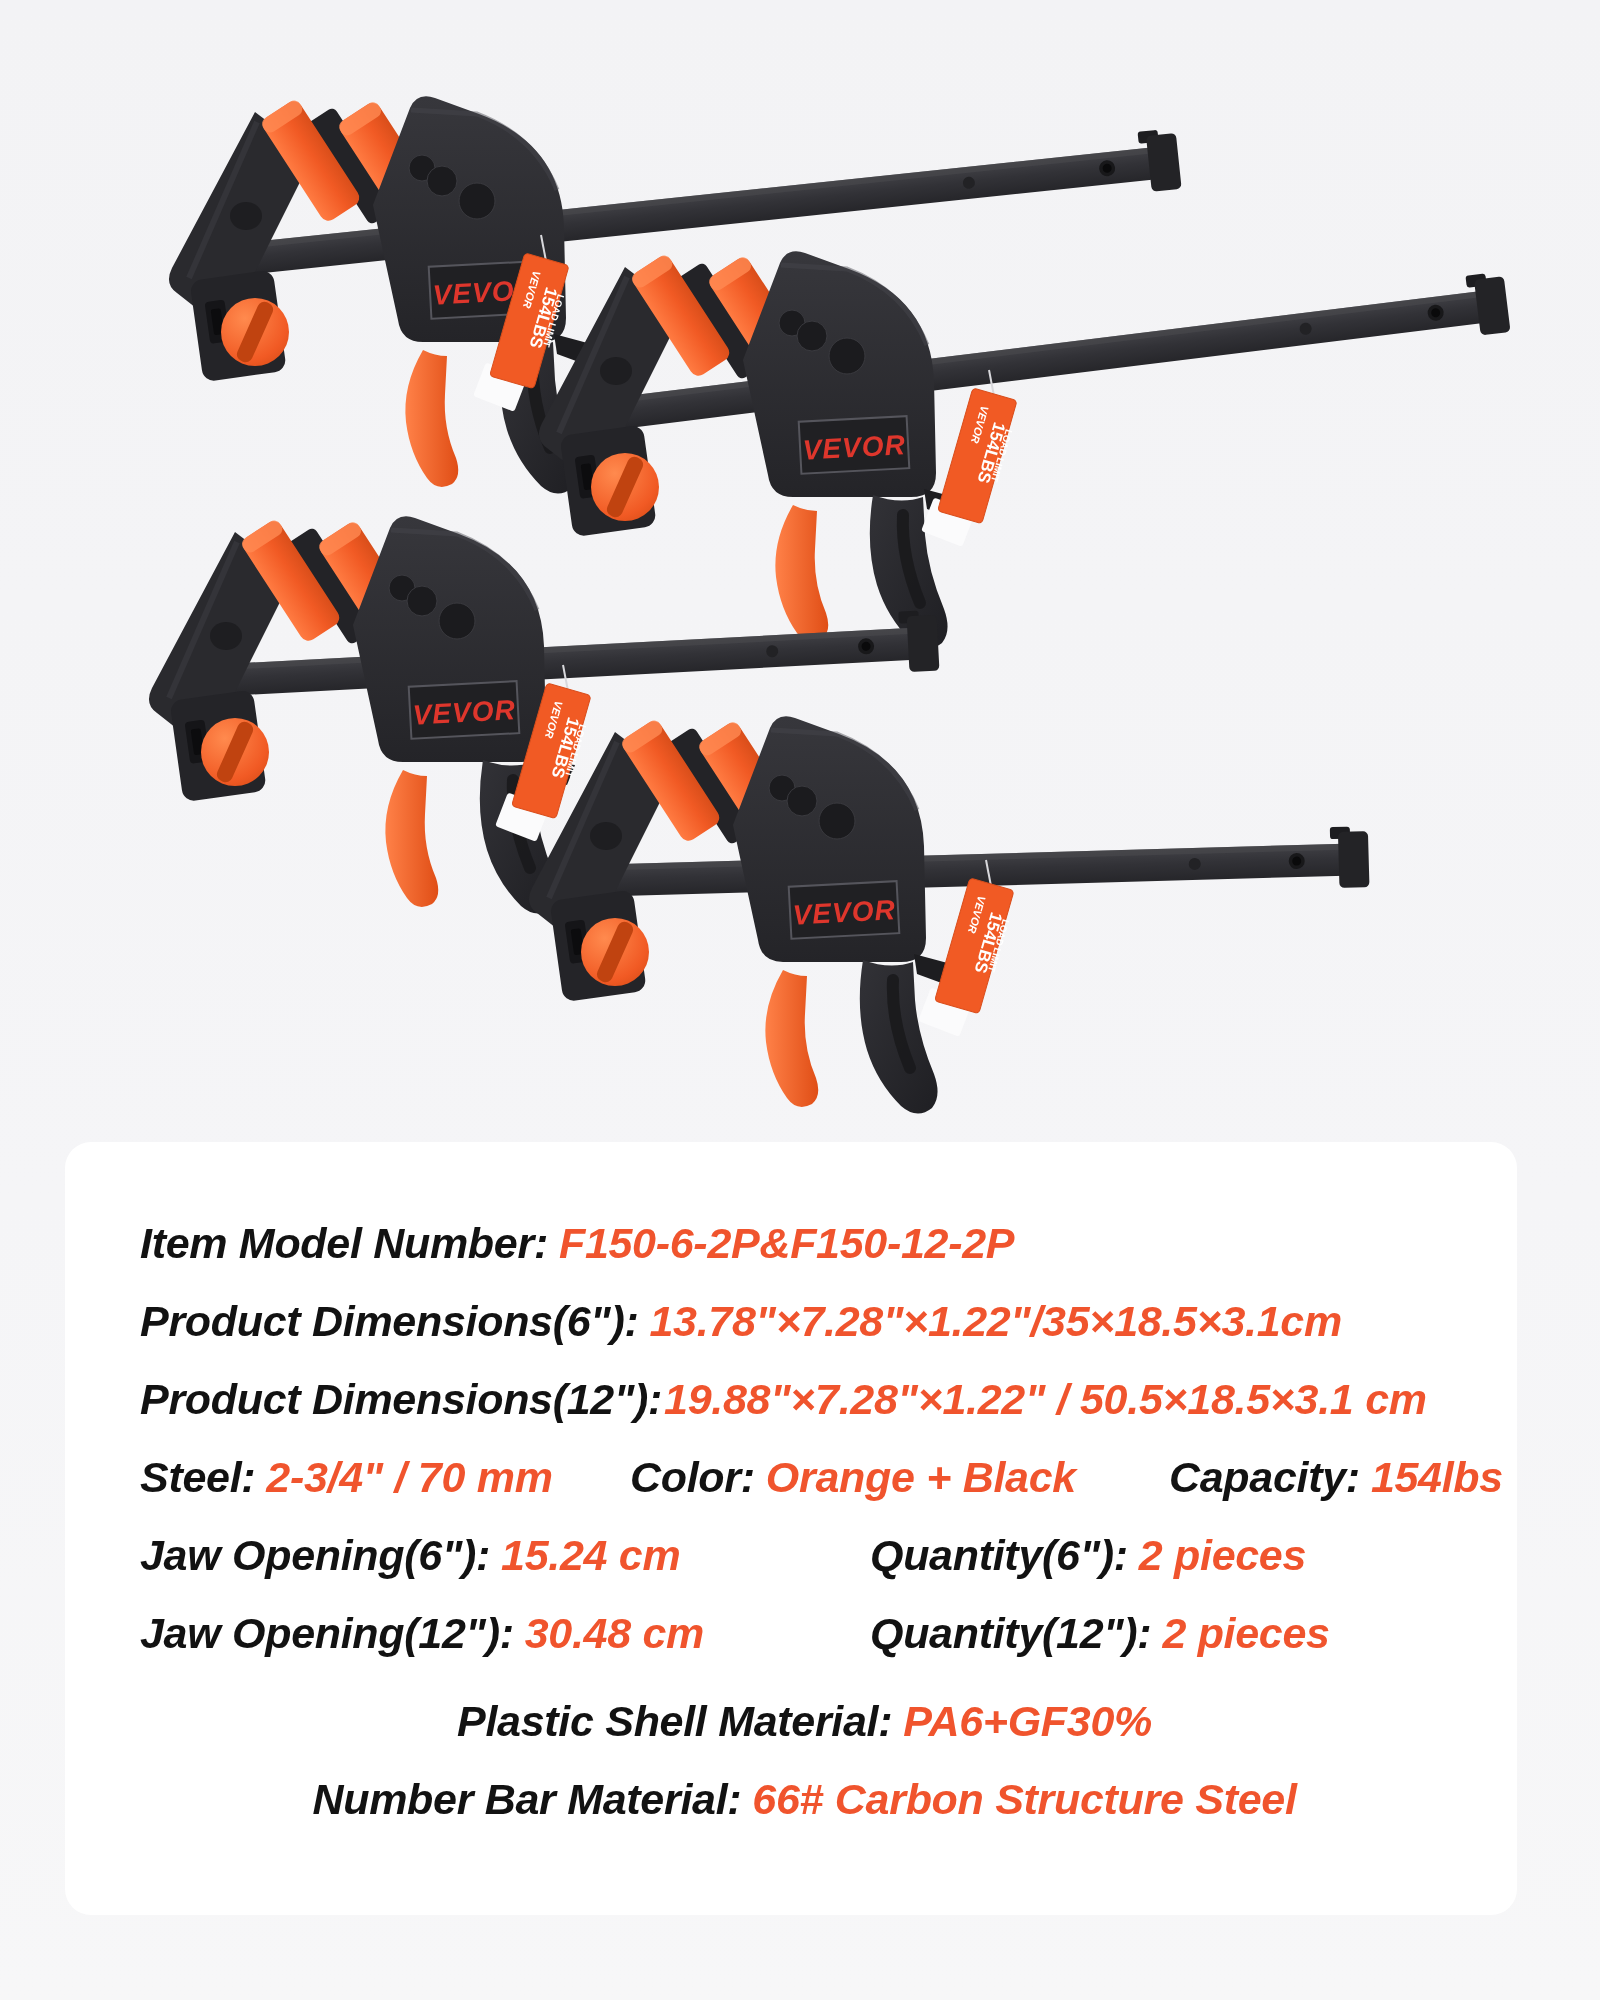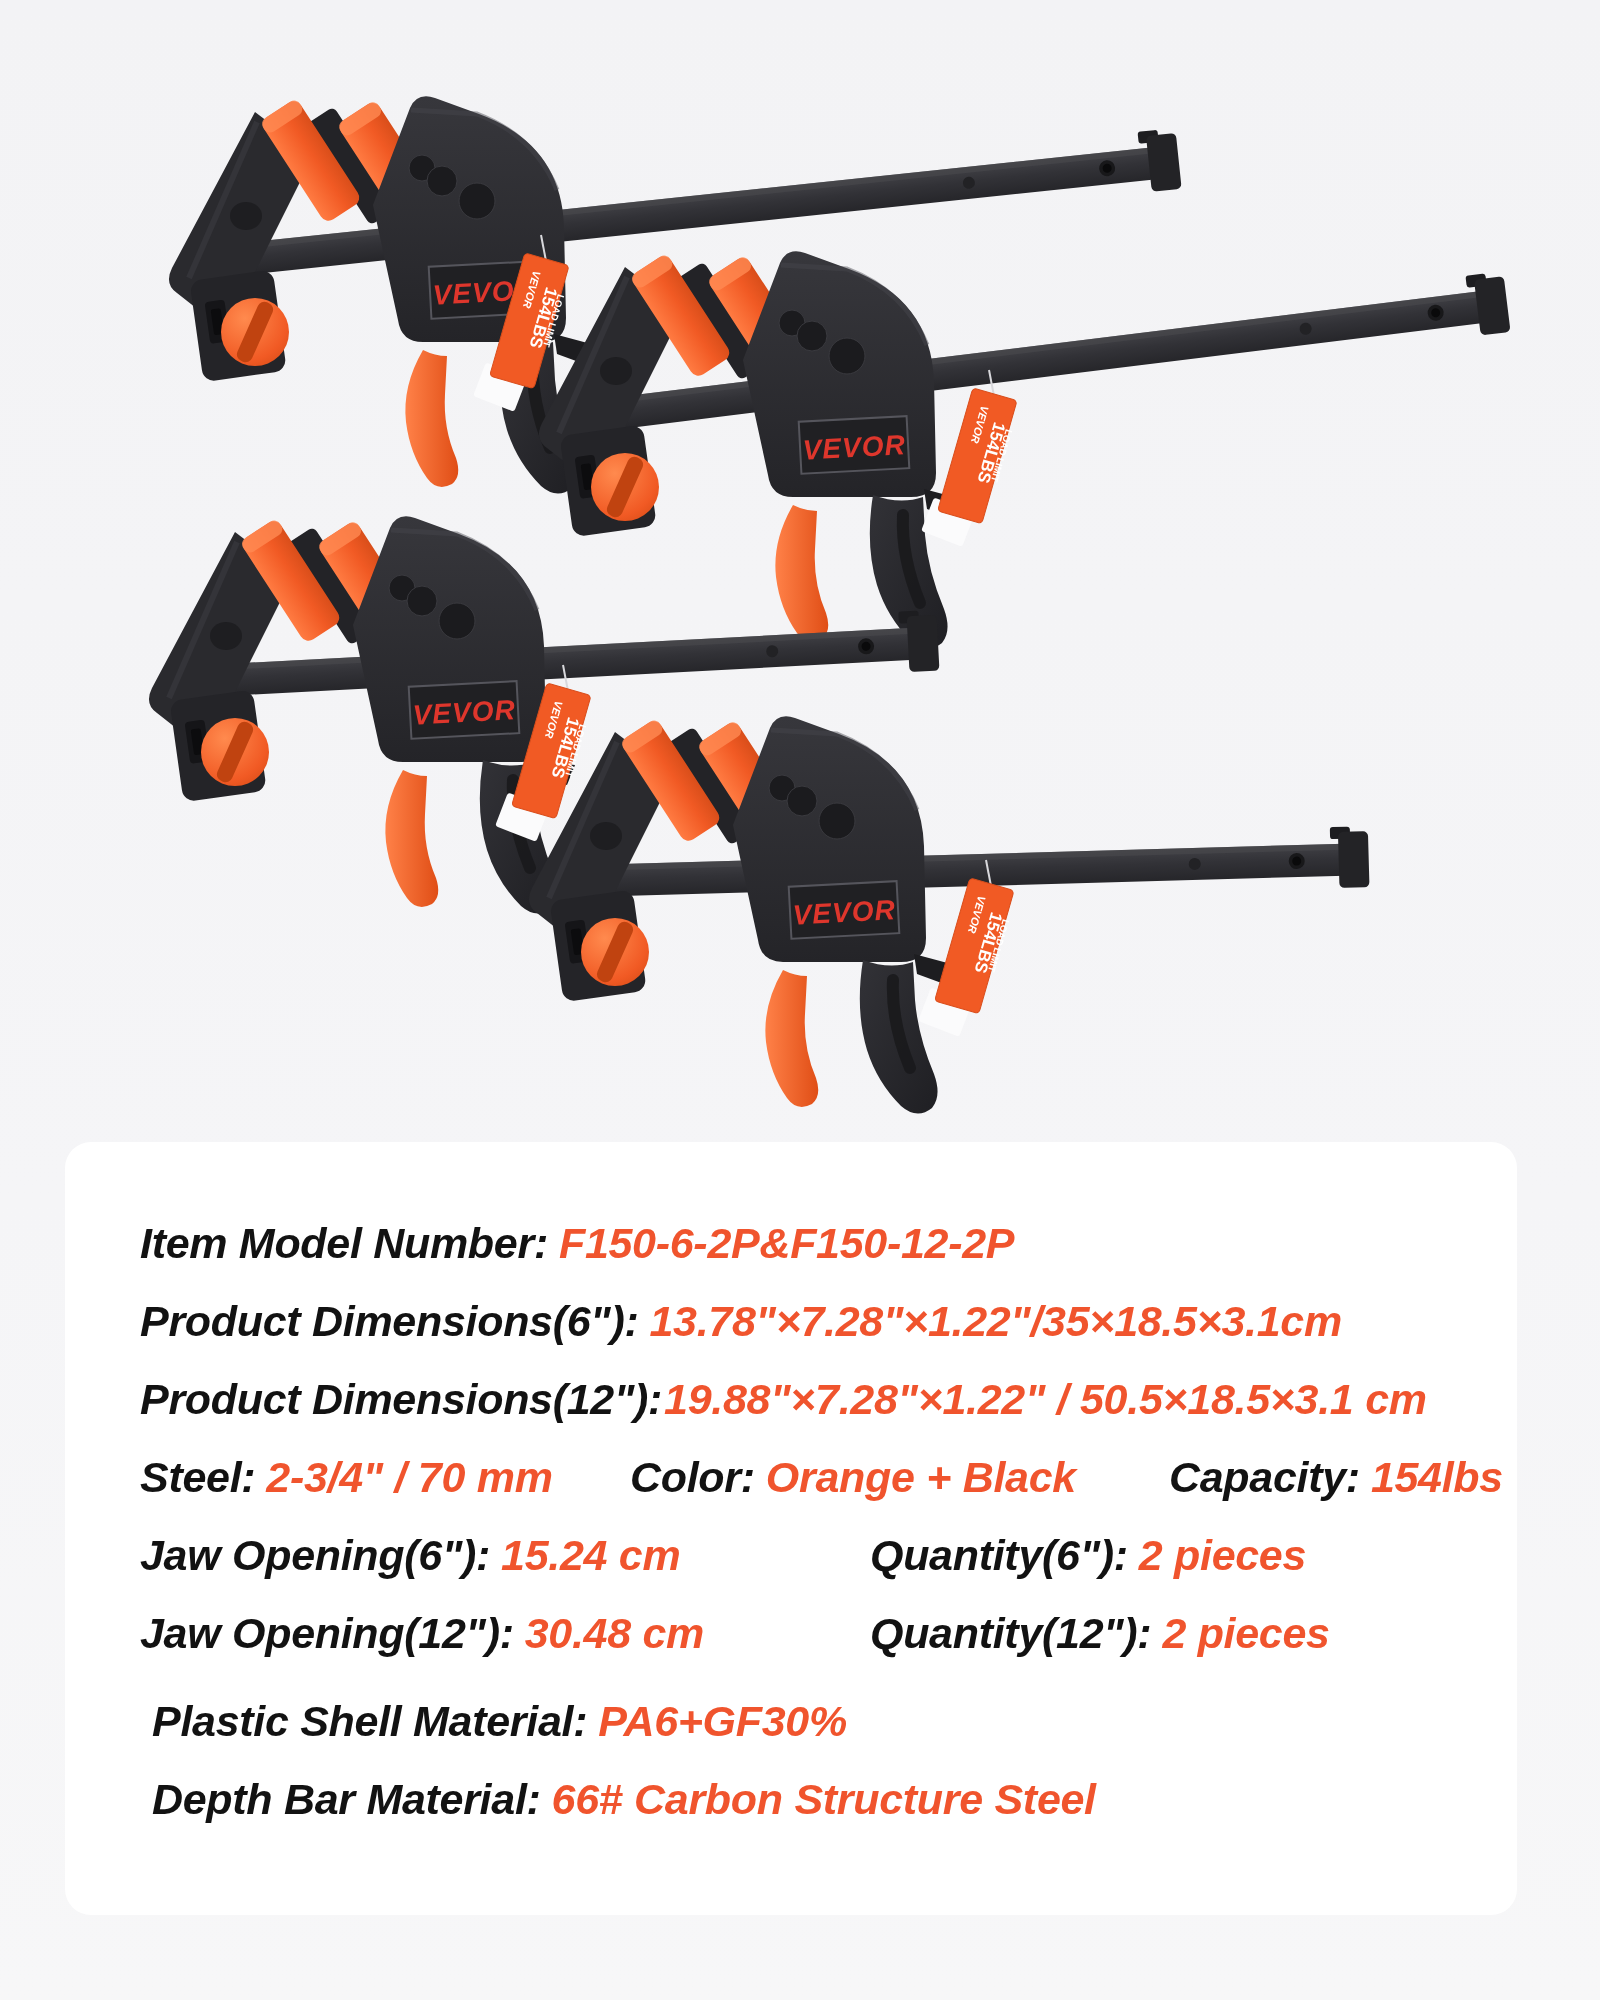--- a/index.html
+++ b/index.html
@@ -14,21 +14,21 @@
     position:absolute;left:65px;top:1142px;width:1452px;height:773px;
     background:#ffffff;border-radius:26px;
     box-sizing:border-box;padding:62px 60px 0 75px;font-style:italic;
   }
   .row{position:relative;height:78px;line-height:78px;font-size:43px;font-weight:700;
        color:#121212;white-space:nowrap;letter-spacing:-0.3px;}
   .row .lbl{color:#121212;margin-right:11px;}
   .row.tight .lbl{margin-right:2px;}
   .row .val{color:#F0542D;}
   .row .pair{position:absolute;top:0;}
-  .row.indent{padding-left:12px;}
+  .row.indent{padding-left:12px;text-align:center;}
   .row.gap-before{margin-top:10px;}
   svg text{font-family:"Liberation Sans", sans-serif;}
 </style>
 </head>
 <body>
 
 <div id="product-area">
 <svg width="1600" height="1142" viewBox="0 0 1600 1142" xmlns="http://www.w3.org/2000/svg">
   <defs>
     <linearGradient id="barGrad" x1="0" y1="0" x2="0" y2="1">
@@ -218,16 +218,16 @@
     <span class="pair" style="left:730px;">
       <span class="lbl">Quantity(12"):</span><span class="val">2 pieces</span>
     </span>
   </div>
 
   <div class="row indent gap-before">
     <span class="lbl">Plastic Shell Material:</span><span class="val">PA6+GF30%</span>
   </div>
 
   <div class="row indent">
-    <span class="lbl">Depth Bar Material:</span><span class="val">66# Carbon Structure Steel</span>
+    <span class="lbl">Number Bar Material:</span><span class="val">66# Carbon Structure Steel</span>
   </div>
 
 </div>
 
 </body></html>

